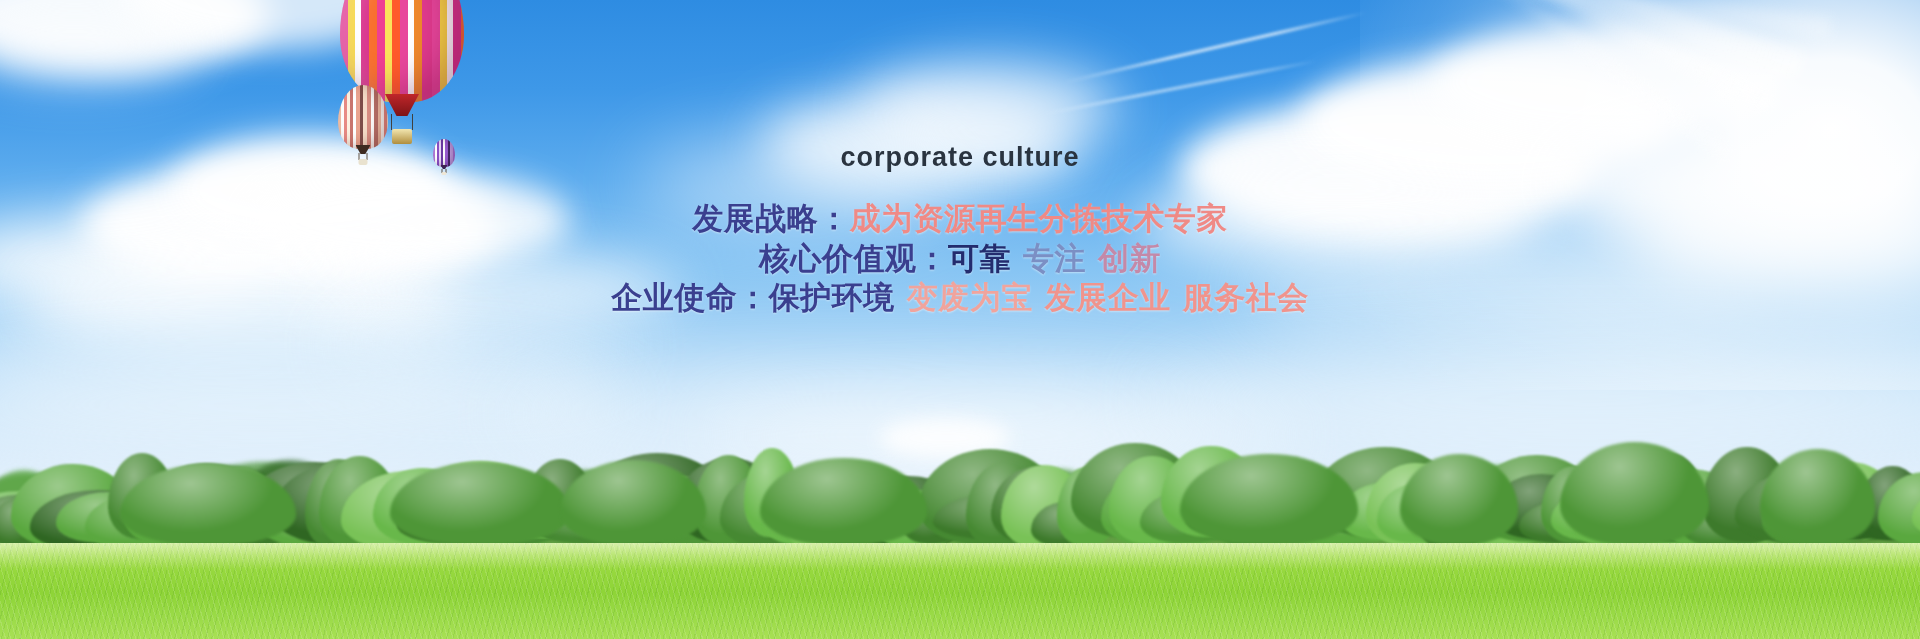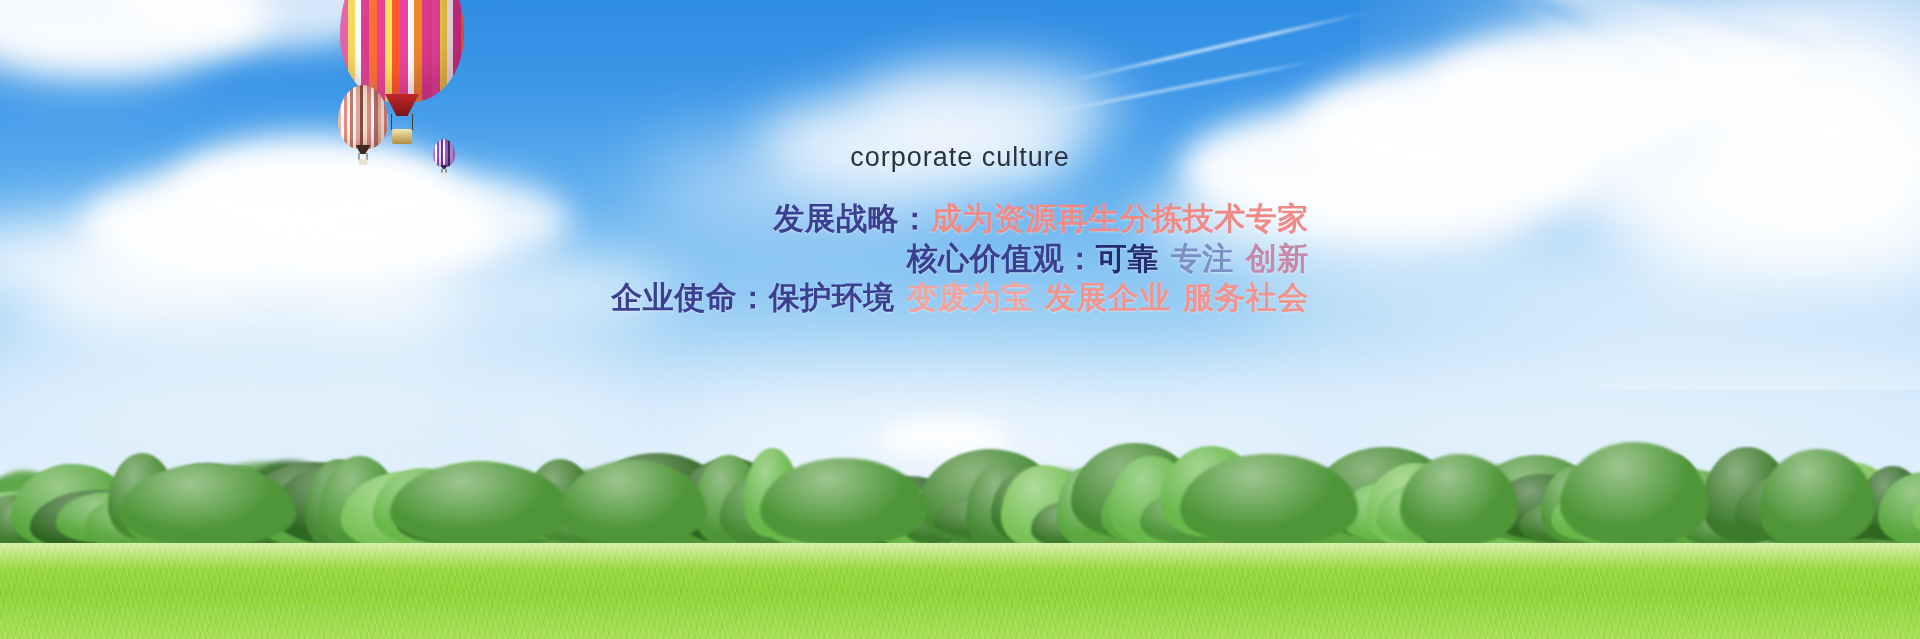--- a/index.html
+++ b/index.html
@@ -292,31 +292,31 @@
   .title-cn {
     font-size:54px;
     font-weight:700;
     letter-spacing:6px;
     color:#1b2733;
     line-height:1.05;
     text-shadow:0 1px 2px rgba(255,255,255,.55);
   }
   .title-en {
     font-size:27px;
-    font-weight:400;
+    font-weight:700;
     letter-spacing:1px;
     color:#2a3440;
     margin-top:2px;
     line-height:1.15;
   }
 
   .lines {
     margin-top:26px;
     display:inline-block;
-    text-align:right;
+    text-align:center;
   }
   .line {
     font-size:31px;
     font-weight:700;
     line-height:1.28;
     white-space:nowrap;
     letter-spacing:.5px;
     text-shadow:0 1px 2px rgba(255,255,255,.45);
   }
   .seg { display:inline; }

